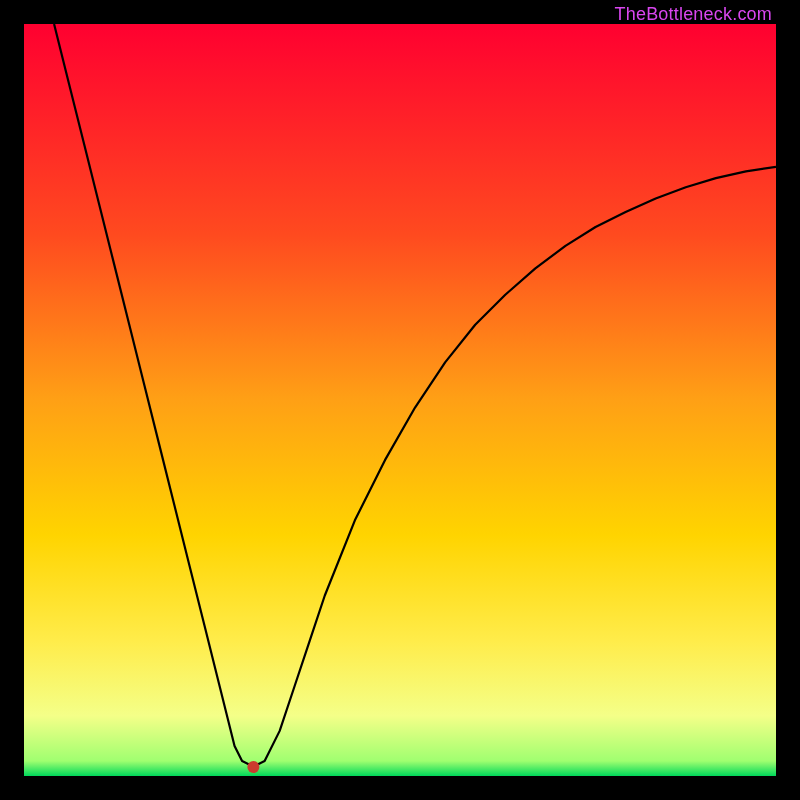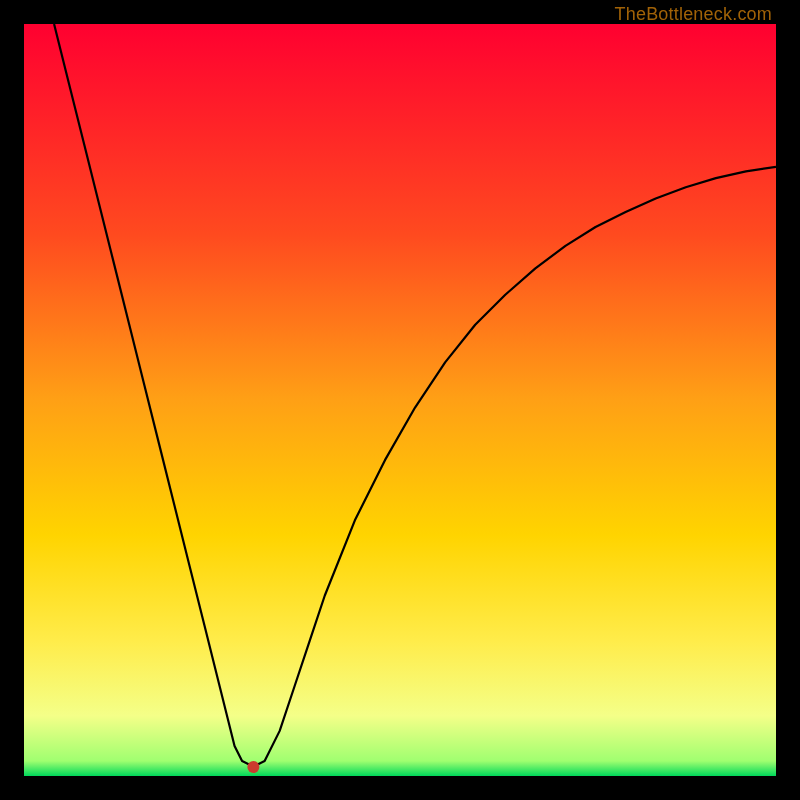--- a/index.html
+++ b/index.html
@@ -17,21 +17,21 @@
     position: absolute;
     left: 0;
     top: 0;
     width: 752px;
     height: 752px;
   }
   .watermark {
     position: absolute;
     top: 4px;
     right: 28px;
-    color: #a16207;
+    color: #d946ef;
     font-size: 18px;
     font-weight: 500;
     letter-spacing: 0.2px;
   }
 </style>
 </head>
 <body>
 
 <div class="frame">
   <svg class="plot" viewBox="0 0 752 752" preserveAspectRatio="none">

